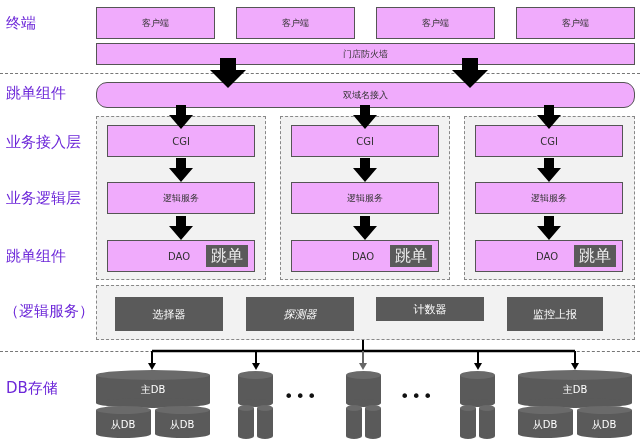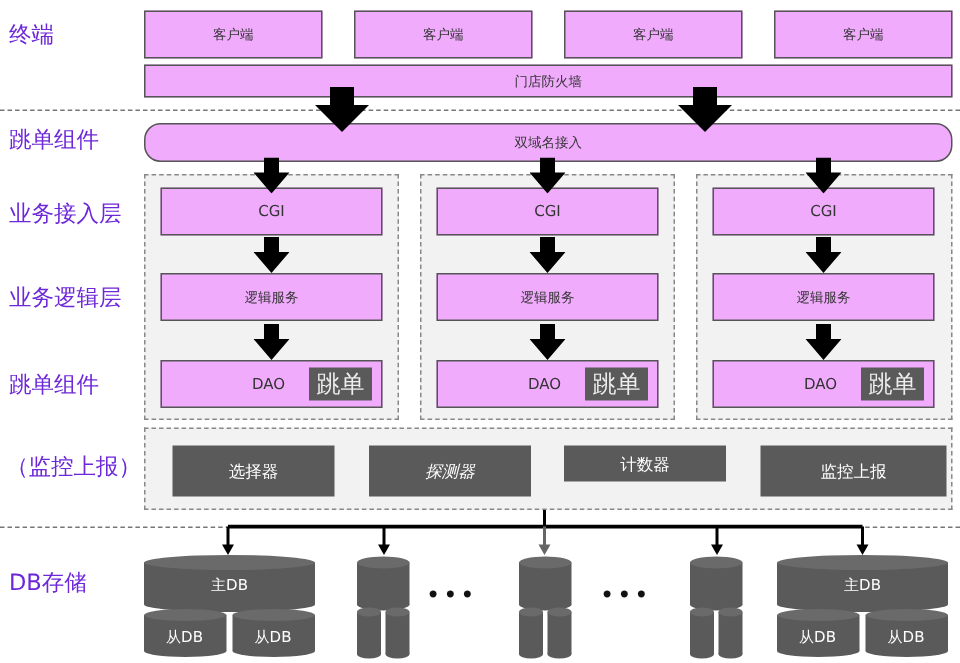--- a/index.html
+++ b/index.html
@@ -19,21 +19,21 @@
   .db-text { fill:#fff; font-size:10px; font-family:"DejaVu Sans", sans-serif; }
 </style>
 </head>
 <body>
 
 <div class="layer-label" style="left:6px;top:14px;">终端</div>
 <div class="layer-label" style="left:6px;top:84px;">跳单组件</div>
 <div class="layer-label" style="left:6px;top:133px;">业务接入层</div>
 <div class="layer-label" style="left:6px;top:189px;">业务逻辑层</div>
 <div class="layer-label" style="left:6px;top:247px;">跳单组件</div>
-<div class="layer-label" style="left:4px;top:302px;">（监控上报）</div>
+<div class="layer-label" style="left:4px;top:302px;">（逻辑服务）</div>
 <div class="layer-label" style="left:6px;top:379px;">DB存储</div>
 
 <div class="box" style="left:96px;top:7px;width:119px;height:32px;">客户端</div>
 <div class="box" style="left:236px;top:7px;width:119px;height:32px;">客户端</div>
 <div class="box" style="left:376px;top:7px;width:119px;height:32px;">客户端</div>
 <div class="box" style="left:516px;top:7px;width:119px;height:32px;">客户端</div>
 
 <div class="box" style="left:96px;top:43px;width:539px;height:22px;">门店防火墙</div>
 
 <div class="dash-h" style="top:73px;"></div>
@@ -99,21 +99,21 @@
     <polygon points="7,0 17,0 17,10 24,10 12,24 0,10 7,10" fill="#000"></polygon>
   </svg>
 <svg class="arrow" style="left:537px;top:216px;" width="24" height="24">
     <polygon points="7,0 17,0 17,10 24,10 12,24 0,10 7,10" fill="#000"></polygon>
   </svg>
 
 <div class="panel" style="left:96px;top:285px;width:539px;height:55px;"></div>
 <div class="dark" style="left:115px;top:297px;width:108px;height:34px;">选择器</div>
 <div class="dark" style="left:246px;top:297px;width:108px;height:34px;font-style:italic;">探测器</div>
 <div class="dark" style="left:376px;top:297px;width:108px;height:24px;">计数器</div>
-<div class="dark" style="left:507px;top:297px;width:124px;height:34px;">监控上报</div>
+<div class="dark" style="left:507px;top:297px;width:96px;height:34px;">监控上报</div>
 
 <div class="dash-h" style="top:351px;"></div>
 
 <svg class="abs" style="left:0;top:335px;" width="640" height="40">
   <line x1="363" y1="5" x2="363" y2="16" stroke="#000" stroke-width="2"></line>
   <line x1="152" y1="16" x2="575" y2="16" stroke="#000" stroke-width="2.5"></line>
   <line x1="152" y1="16" x2="152" y2="30" stroke="#000" stroke-width="2"></line>
   <polygon points="148,28 156,28 152,35" fill="#000"></polygon>
   <line x1="256" y1="16" x2="256" y2="30" stroke="#000" stroke-width="2"></line>
   <polygon points="252,28 260,28 256,35" fill="#000"></polygon>

